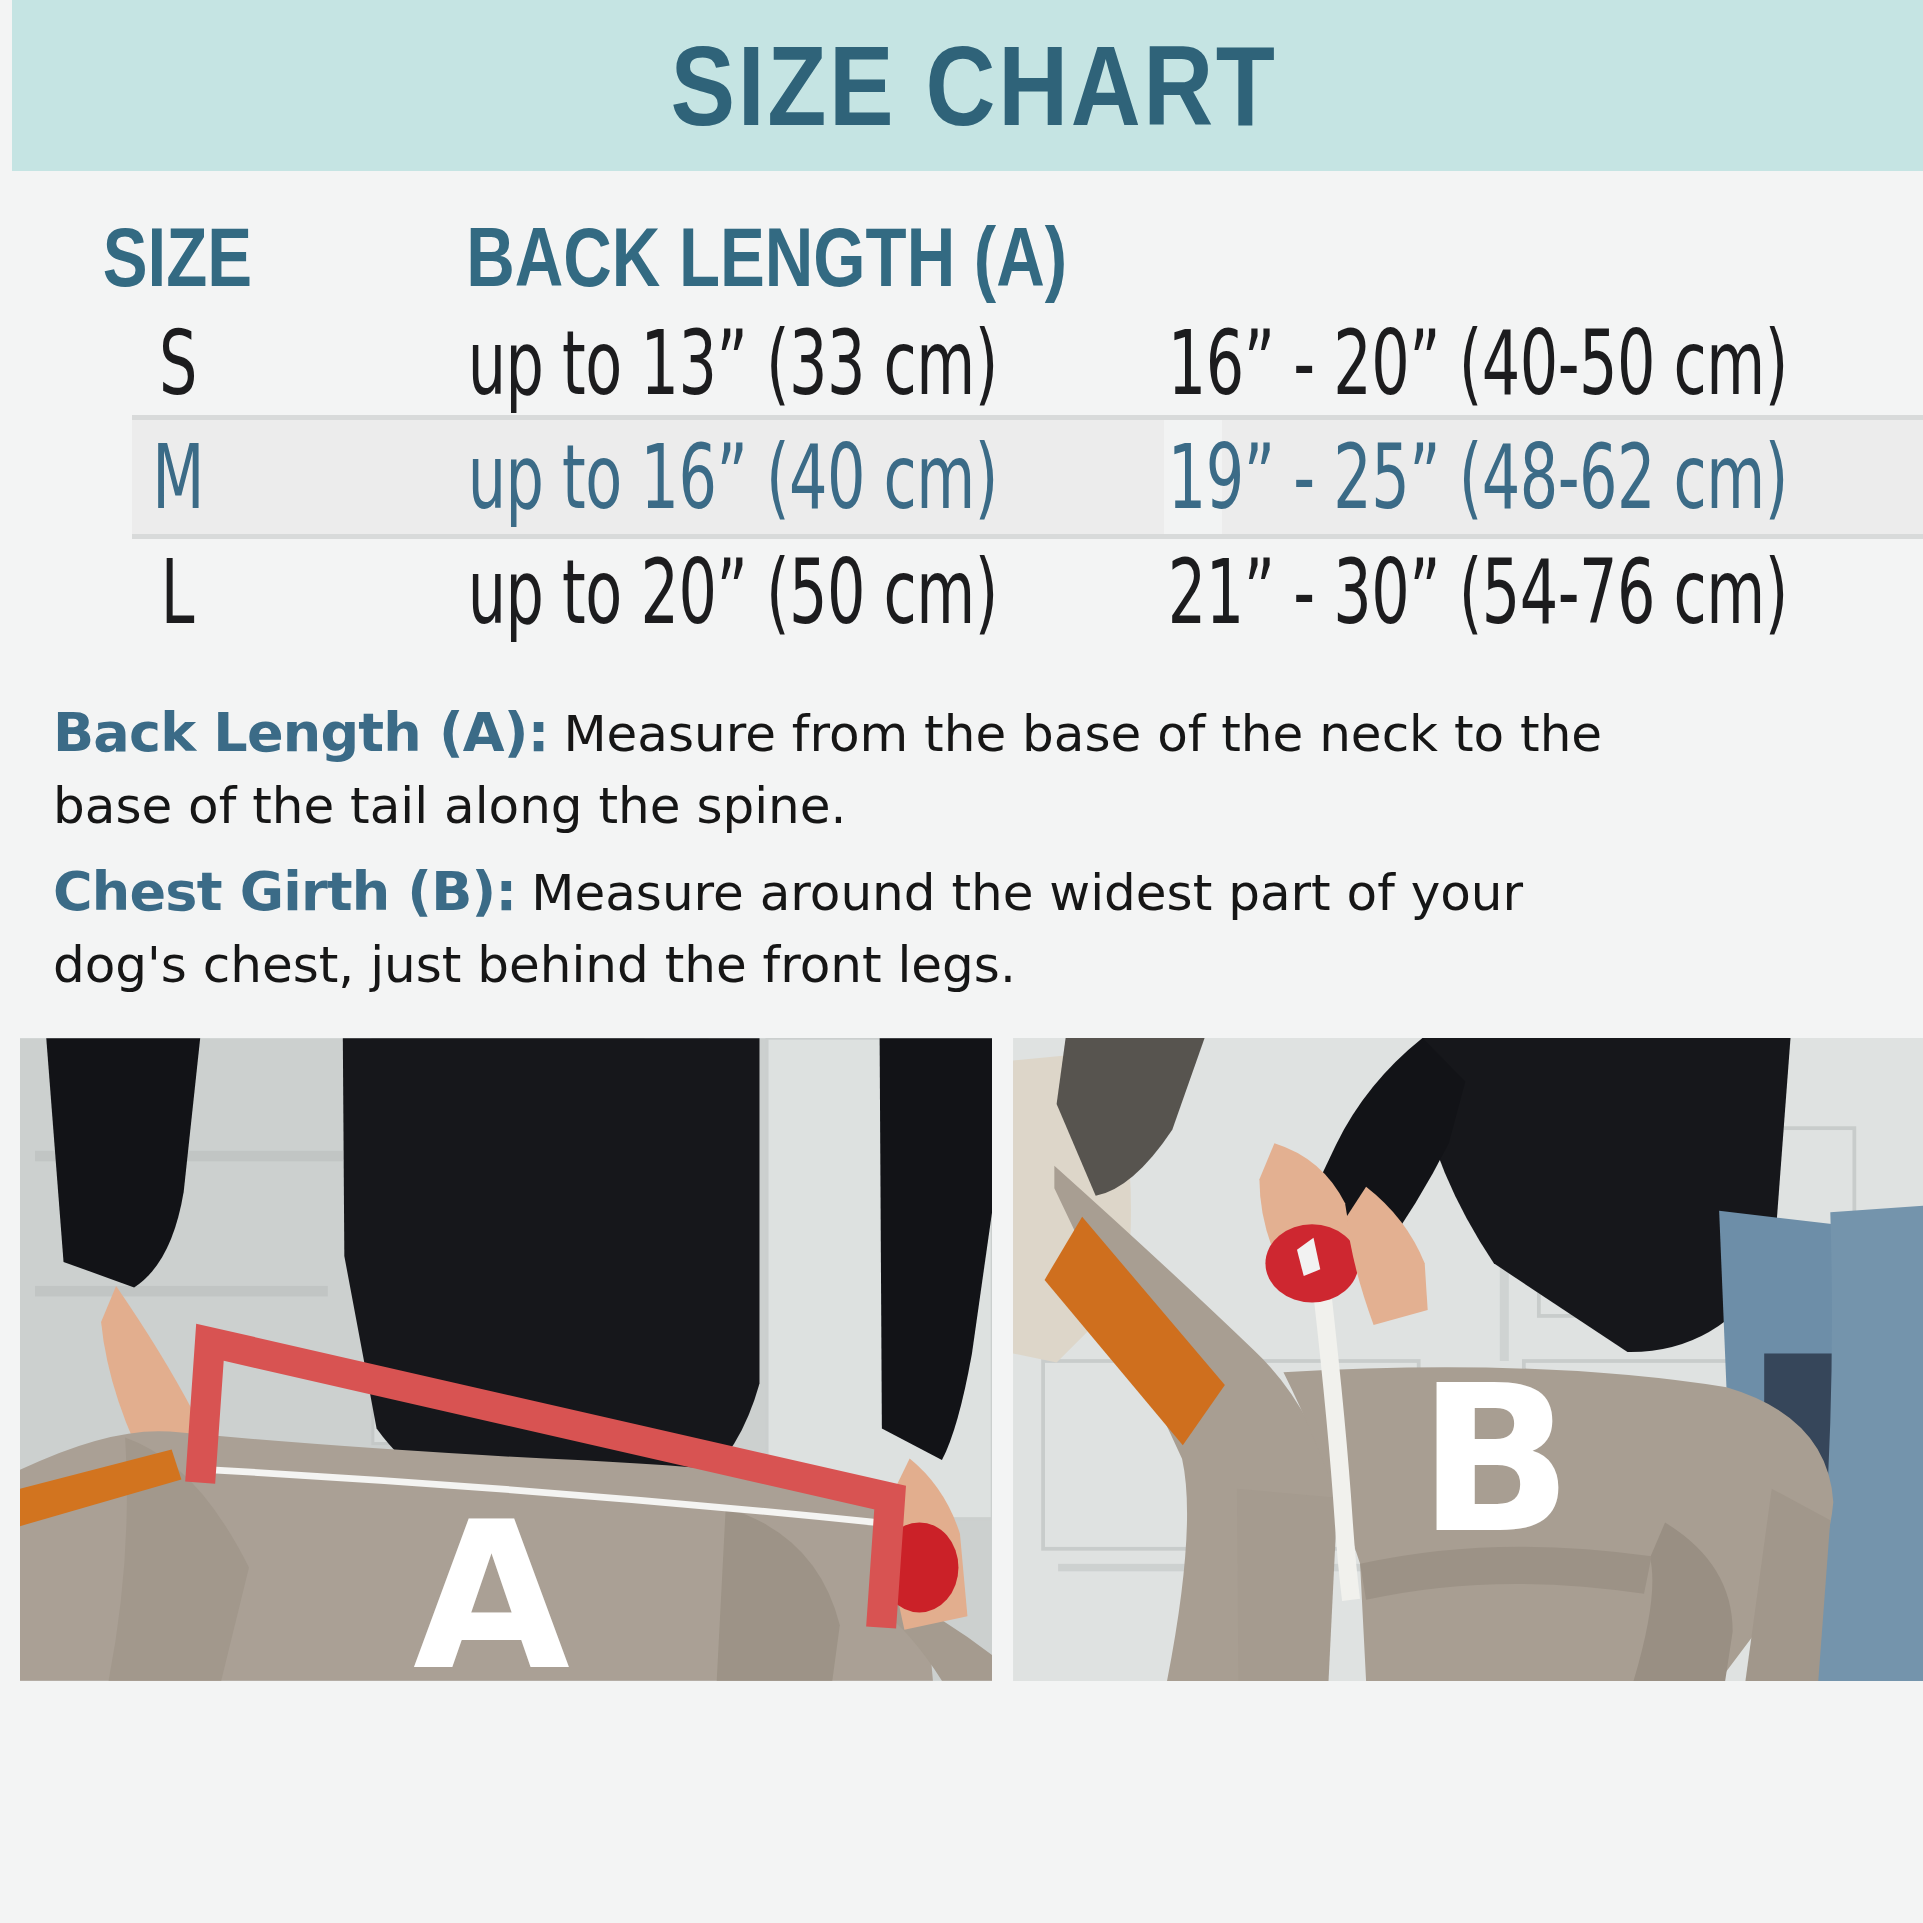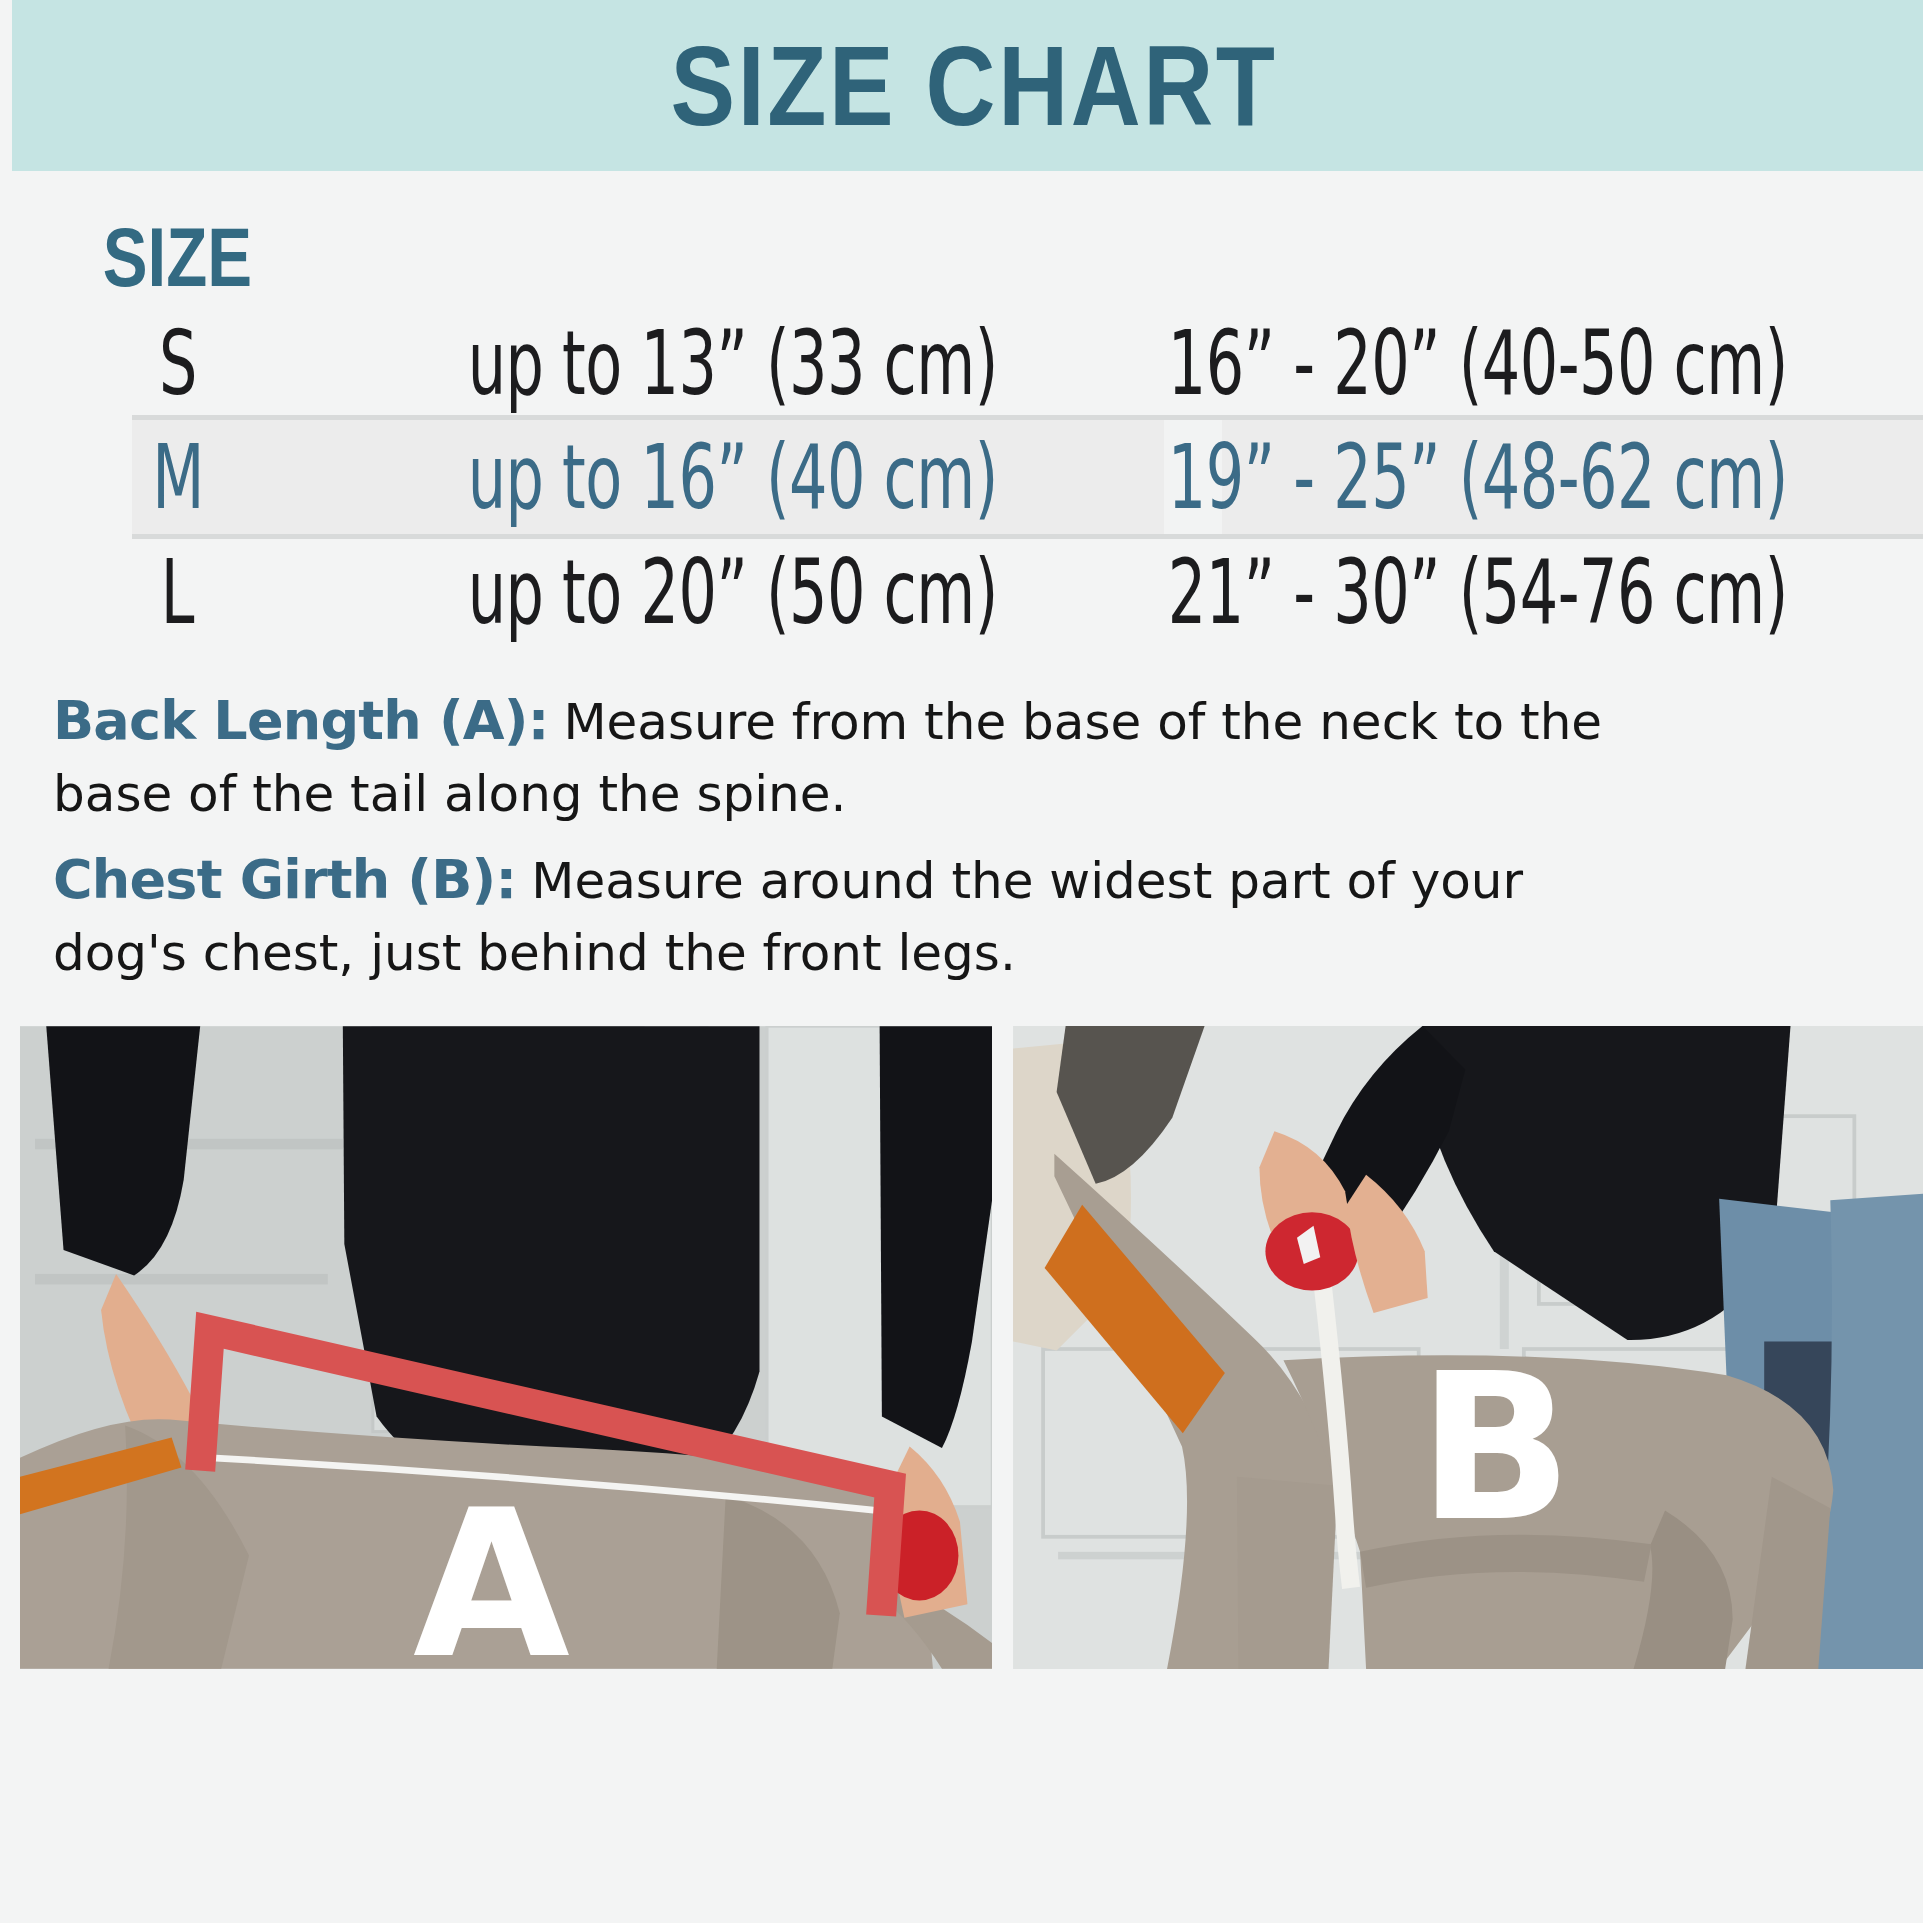--- a/index.html
+++ b/index.html
@@ -68,21 +68,21 @@
   .cell span{
     display:inline-block;
     font-size:89px;
     letter-spacing:-0.8px;
     color:#1c1c1e;
     transform:scaleX(0.68);
     white-space:nowrap;
   }
   .row-band .cell span{color:#3b6b87;}
   
-  .notes{margin:38px 0 0 41px;max-width:1616px;}
+  .notes{margin:50px 0 0 41px;max-width:1616px;}
   .note{font-size:50px;line-height:1.43;color:#161616;margin:0 0 10.5px 0;}
   .note .note-label{
     font-weight:bold;
     color:#3b6b87;
     font-size:54px;
     margin-right:15px;
     letter-spacing:-0.8px;
   }
   
   .photos{
@@ -103,20 +103,21 @@
 
 <div class="page">
 
   <div class="header">
     <div class="title">SIZE CHART</div>
   </div>
 
   <div class="size-table">
     <div class="thead">
       <div class="hcell"><span>SIZE</span></div>
+      <div class="hcell"><span>BACK LENGTH (A)</span></div>
     </div>
 
     <div class="trow row-plain">
       <div class="cell"><span>S</span></div>
       <div class="cell"><span>up to 13” (33 cm)</span></div>
       <div class="cell"><span>16” - 20” (40-50 cm)</span></div>
     </div>
 
     <div class="trow row-band">
       <div class="cell"><span>M</span></div>

